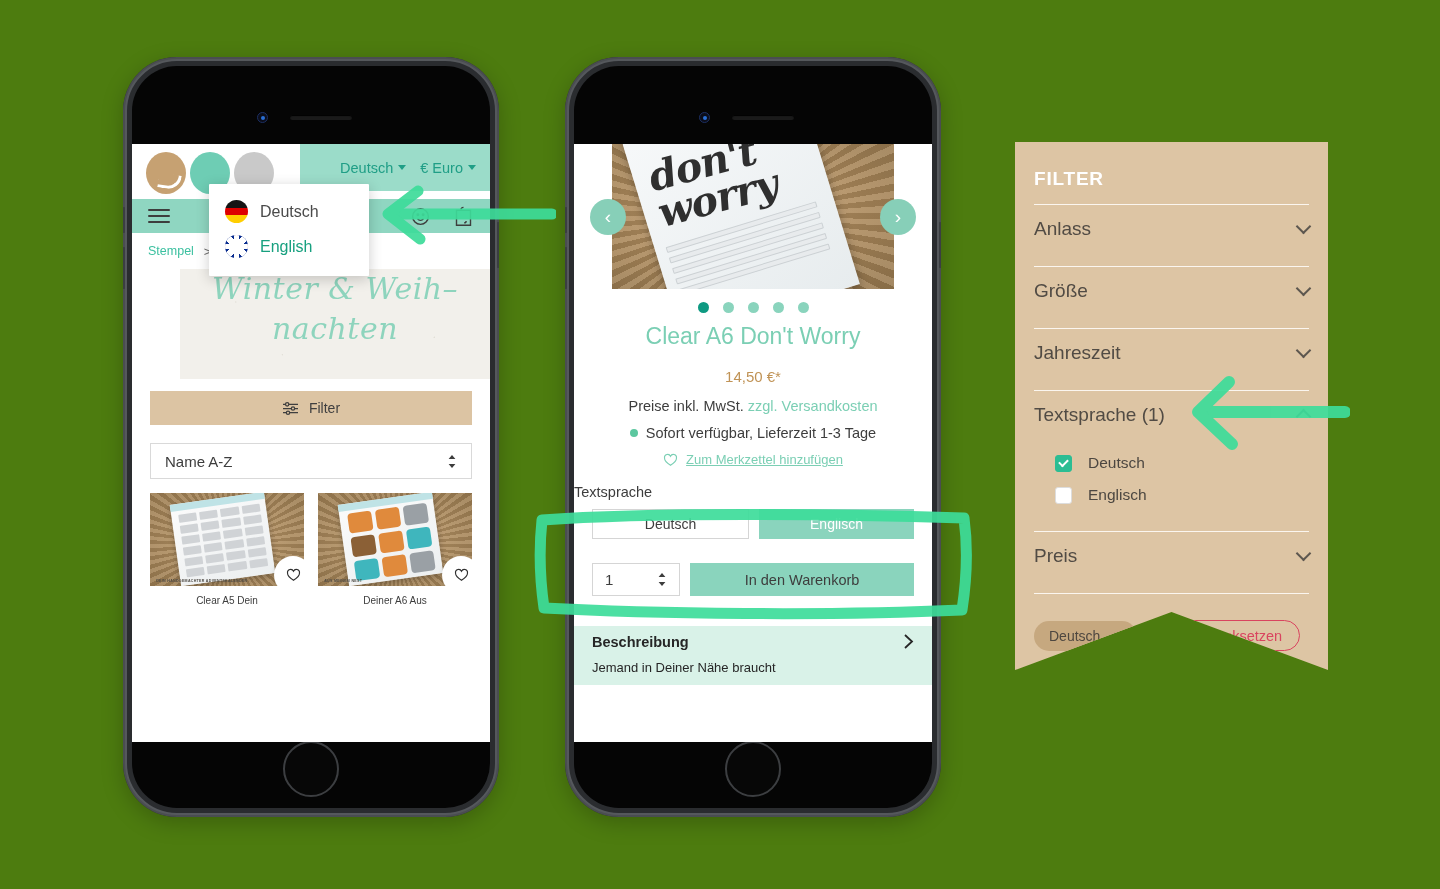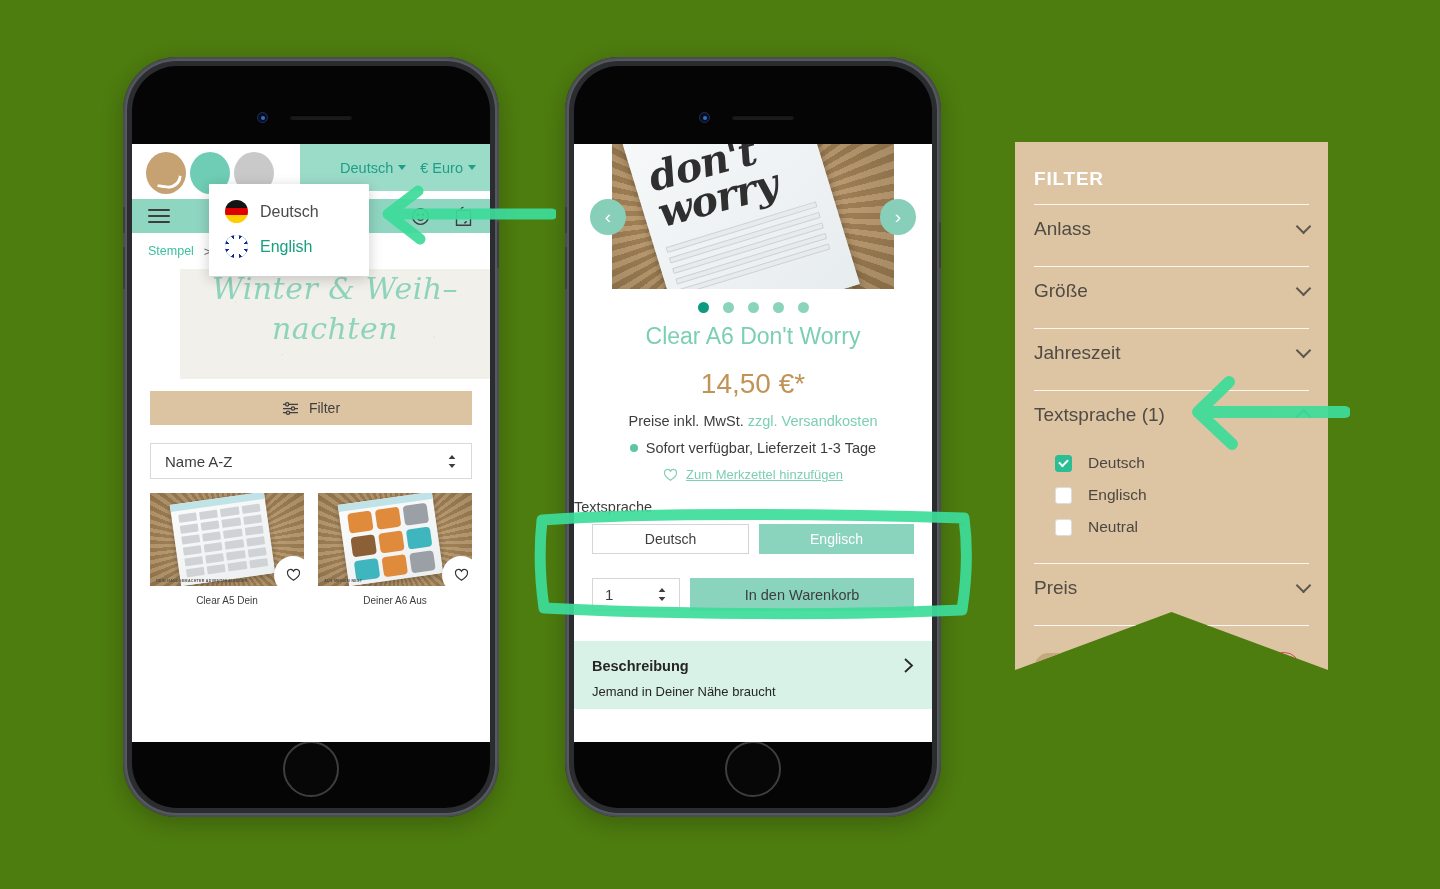--- a/index.html
+++ b/index.html
@@ -222,40 +222,40 @@
     display:flex;align-items:center;justify-content:center; color:#fff; font-size:19px;
     z-index:3;
   }
   .galarrow.l{left:16px;} .galarrow.r{right:16px;}
 
   .dots { display:flex; justify-content:center; gap:14px; padding:13px 0 0; }
   .pdot { width:11px; height:11px; border-radius:50%; background:#8ad4bd;}
   .pdot.on { background:#0e9a82; }
 
   .ptitle { text-align:center; font-size:23px; color:#7bcfb4; padding: 10px 0 0; font-weight:400;}
-  .pprice { text-align:center; font-size:28px; color:#c09356; padding: 18px 0 0;}
+  .pprice { text-align:center; font-size:15px; color:#c09356; padding: 18px 0 0;}
   .ptax { text-align:center; font-size:14.5px; color:#3d3d3d; padding: 13px 0 0;}
   .ptax a { color:#7bcfb4; text-decoration:none; }
   .pstock { text-align:center; font-size:14.5px; color:#3d3d3d; padding: 11px 0 0; display:flex; align-items:center; justify-content:center; gap:8px;}
   .greendot { width:8px;height:8px;border-radius:50%;background:#5cc79f;display:inline-block;}
   .pwish { text-align:center; padding: 11px 0 0; display:flex;align-items:center;justify-content:center;gap:8px;}
   .pwish span { font-size:13px; color:#7bcfb4; text-decoration:underline; }
 
   .tslabel { text-align:left; font-size:14.5px; color:#3d3d3d; padding: 17px 0 0; font-weight:500;}
   .tsrow { display:flex; gap: 10px; padding: 9px 18px 0; }
   .tsbtn { flex:1; height:30px; display:flex;align-items:center;justify-content:center; font-size:14px; }
   .tsbtn.off { border:1px solid #d5d5d5; background:#fff; color:#3d3d3d;}
   .tsbtn.on { background:#8ad4bd; color:#fff; }
 
   .cartrow { display:flex; gap:10px; padding: 24px 18px 0; }
   .qtybox { width:88px; height:33px; border:1px solid #d5d5d5; background:#fff;
     display:flex;align-items:center;justify-content:space-between; padding:0 12px; font-size:15px; color:#3d3d3d;}
   .cartbtn { flex:1; height:33px; background:#8ad4bd; color:#3d3d3d; font-size:14.5px;
     display:flex;align-items:center;justify-content:center;}
-  .descsec { margin-top:30px; background:#d9f2e8; padding: 16px 18px 10px;}
+  .descsec { margin-top:30px; background:#d9f2e8; padding: 7px 18px 10px;}
   .descrow { display:flex; align-items:center; justify-content:space-between; }
   .desctitle { font-size:14.5px; color:#262626; font-weight:700;}
   .descbody { font-size:13px; color:#262626; padding-top:10px; }
 
   
   #ribbon {
     position:absolute; left:1015px; top:142px; width:313px; height:528px;
     background:#ddc5a4;
     clip-path: polygon(0 0, 100% 0, 100% 100%, 50% 89%, 0 100%);
     box-shadow: 2px 3px 9px rgba(0,0,0,.12);
@@ -579,24 +579,20 @@
     </div>
     <div class="opts">
       <div class="opt">
         <span class="cbox checked"></span>
         <span class="optlabel">Deutsch</span>
       </div>
       <div class="opt">
         <span class="cbox"></span>
         <span class="optlabel">Englisch</span>
       </div>
-      <div class="opt">
-        <span class="cbox"></span>
-        <span class="optlabel">Neutral</span>
-      </div>
     </div>
     <div class="fdiv"></div>
 
     <div class="frow">
       <span class="flabel">Preis</span>
       <span class="chev"></span>
     </div>
     <div class="fdiv"></div>
 
     <div class="tagrow">

